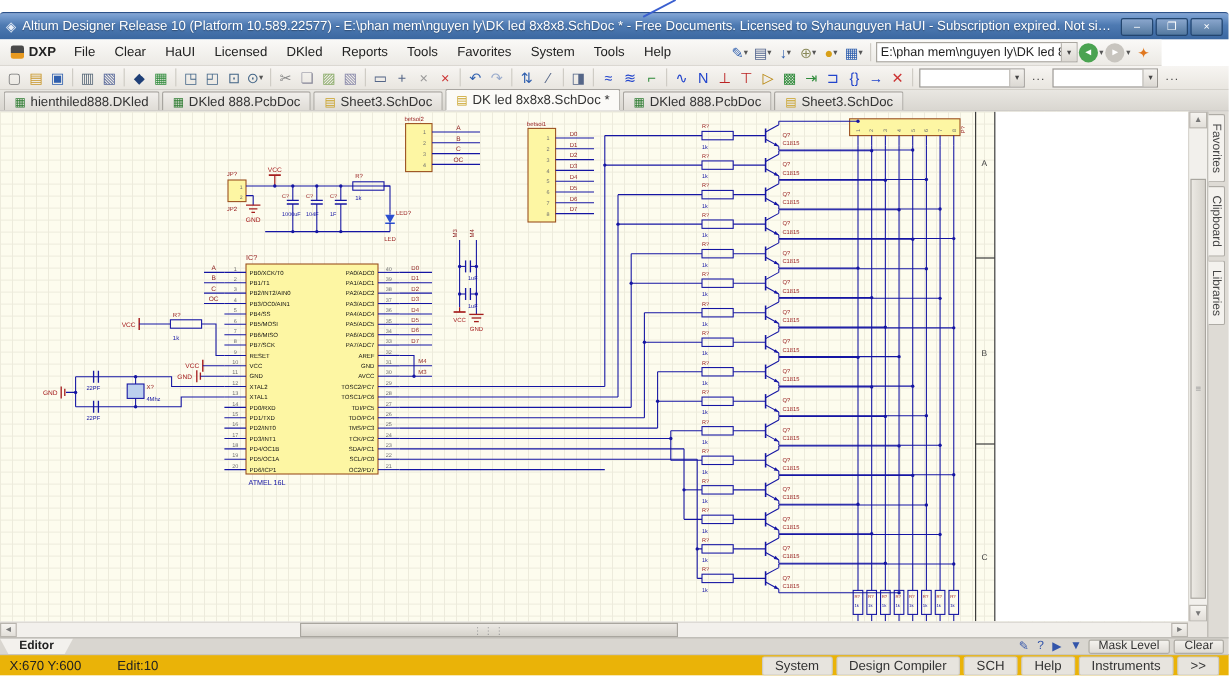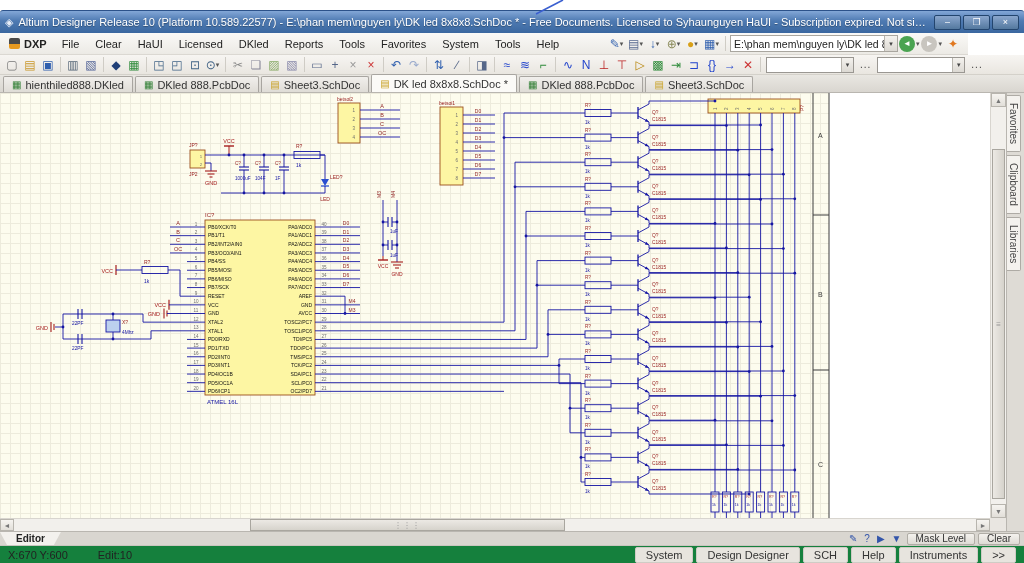--- a/index.html
+++ b/index.html
@@ -102,21 +102,21 @@
   .editorbar { position:absolute; left:0; top:531px; width:1024px; height:14px;
     background:#d9d6d0; border-top:1px solid #b9b6b0; display:flex; align-items:center;
     font-size:10px; color:#222; }
   .etab { padding:0 16px; height:13px; display:flex; align-items:center; font-weight:bold;
     background:#f3f1ed; clip-path:polygon(0 0,100% 0,calc(100% - 7px) 100%,7px 100%); }
   .ebtns { margin-left:auto; display:flex; align-items:center; gap:3px; padding-right:4px; }
   .eicn { font-size:10px; color:#3355aa; padding:0 2px; }
   .ebtn { height:12px; padding:0 8px; display:flex; align-items:center; font-size:10px;
     color:#333; background:linear-gradient(#f4f2ee,#dedbd5); border:1px solid #b0ada6; border-radius:2px; }
   .statusbar { position:absolute; left:0; top:545px; width:1024px; height:18px;
-    background:#15803d; border-top:1px solid #c9c6bf; display:flex; align-items:center;
+    background:#eab308; border-top:1px solid #c9c6bf; display:flex; align-items:center;
     font-size:11px; color:#222; padding:0 8px; }
   .coords { margin-right:30px; }
   .sb-right { margin-left:auto; display:flex; align-items:center; }
   .sb-btn { padding:1px 10px; margin-left:3px; font-size:11px; color:#333;
     background:#e7e4de; border:1px solid #cfccc5; border-radius:2px; }
 </style>
 </head>
 <body>
 
 <div class="app">
@@ -1024,20 +1024,20 @@
         <span class="ebtn">Mask Level</span>
         <span class="ebtn">Clear</span>
       </span>
   </div>
 
   <div class="statusbar">
     <span class="coords">X:670 Y:600</span>
     <span>Edit:10</span>
     <span class="sb-right" id="sbright">
         <span class="sb-btn">System</span>
-        <span class="sb-btn">Design Designer</span>
+        <span class="sb-btn">Design Compiler</span>
         <span class="sb-btn">SCH</span>
         <span class="sb-btn">Help</span>
         <span class="sb-btn">Instruments</span>
         <span class="sb-btn">&gt;&gt;</span>
       </span>
   </div>
 </div>
 
 </body></html>

